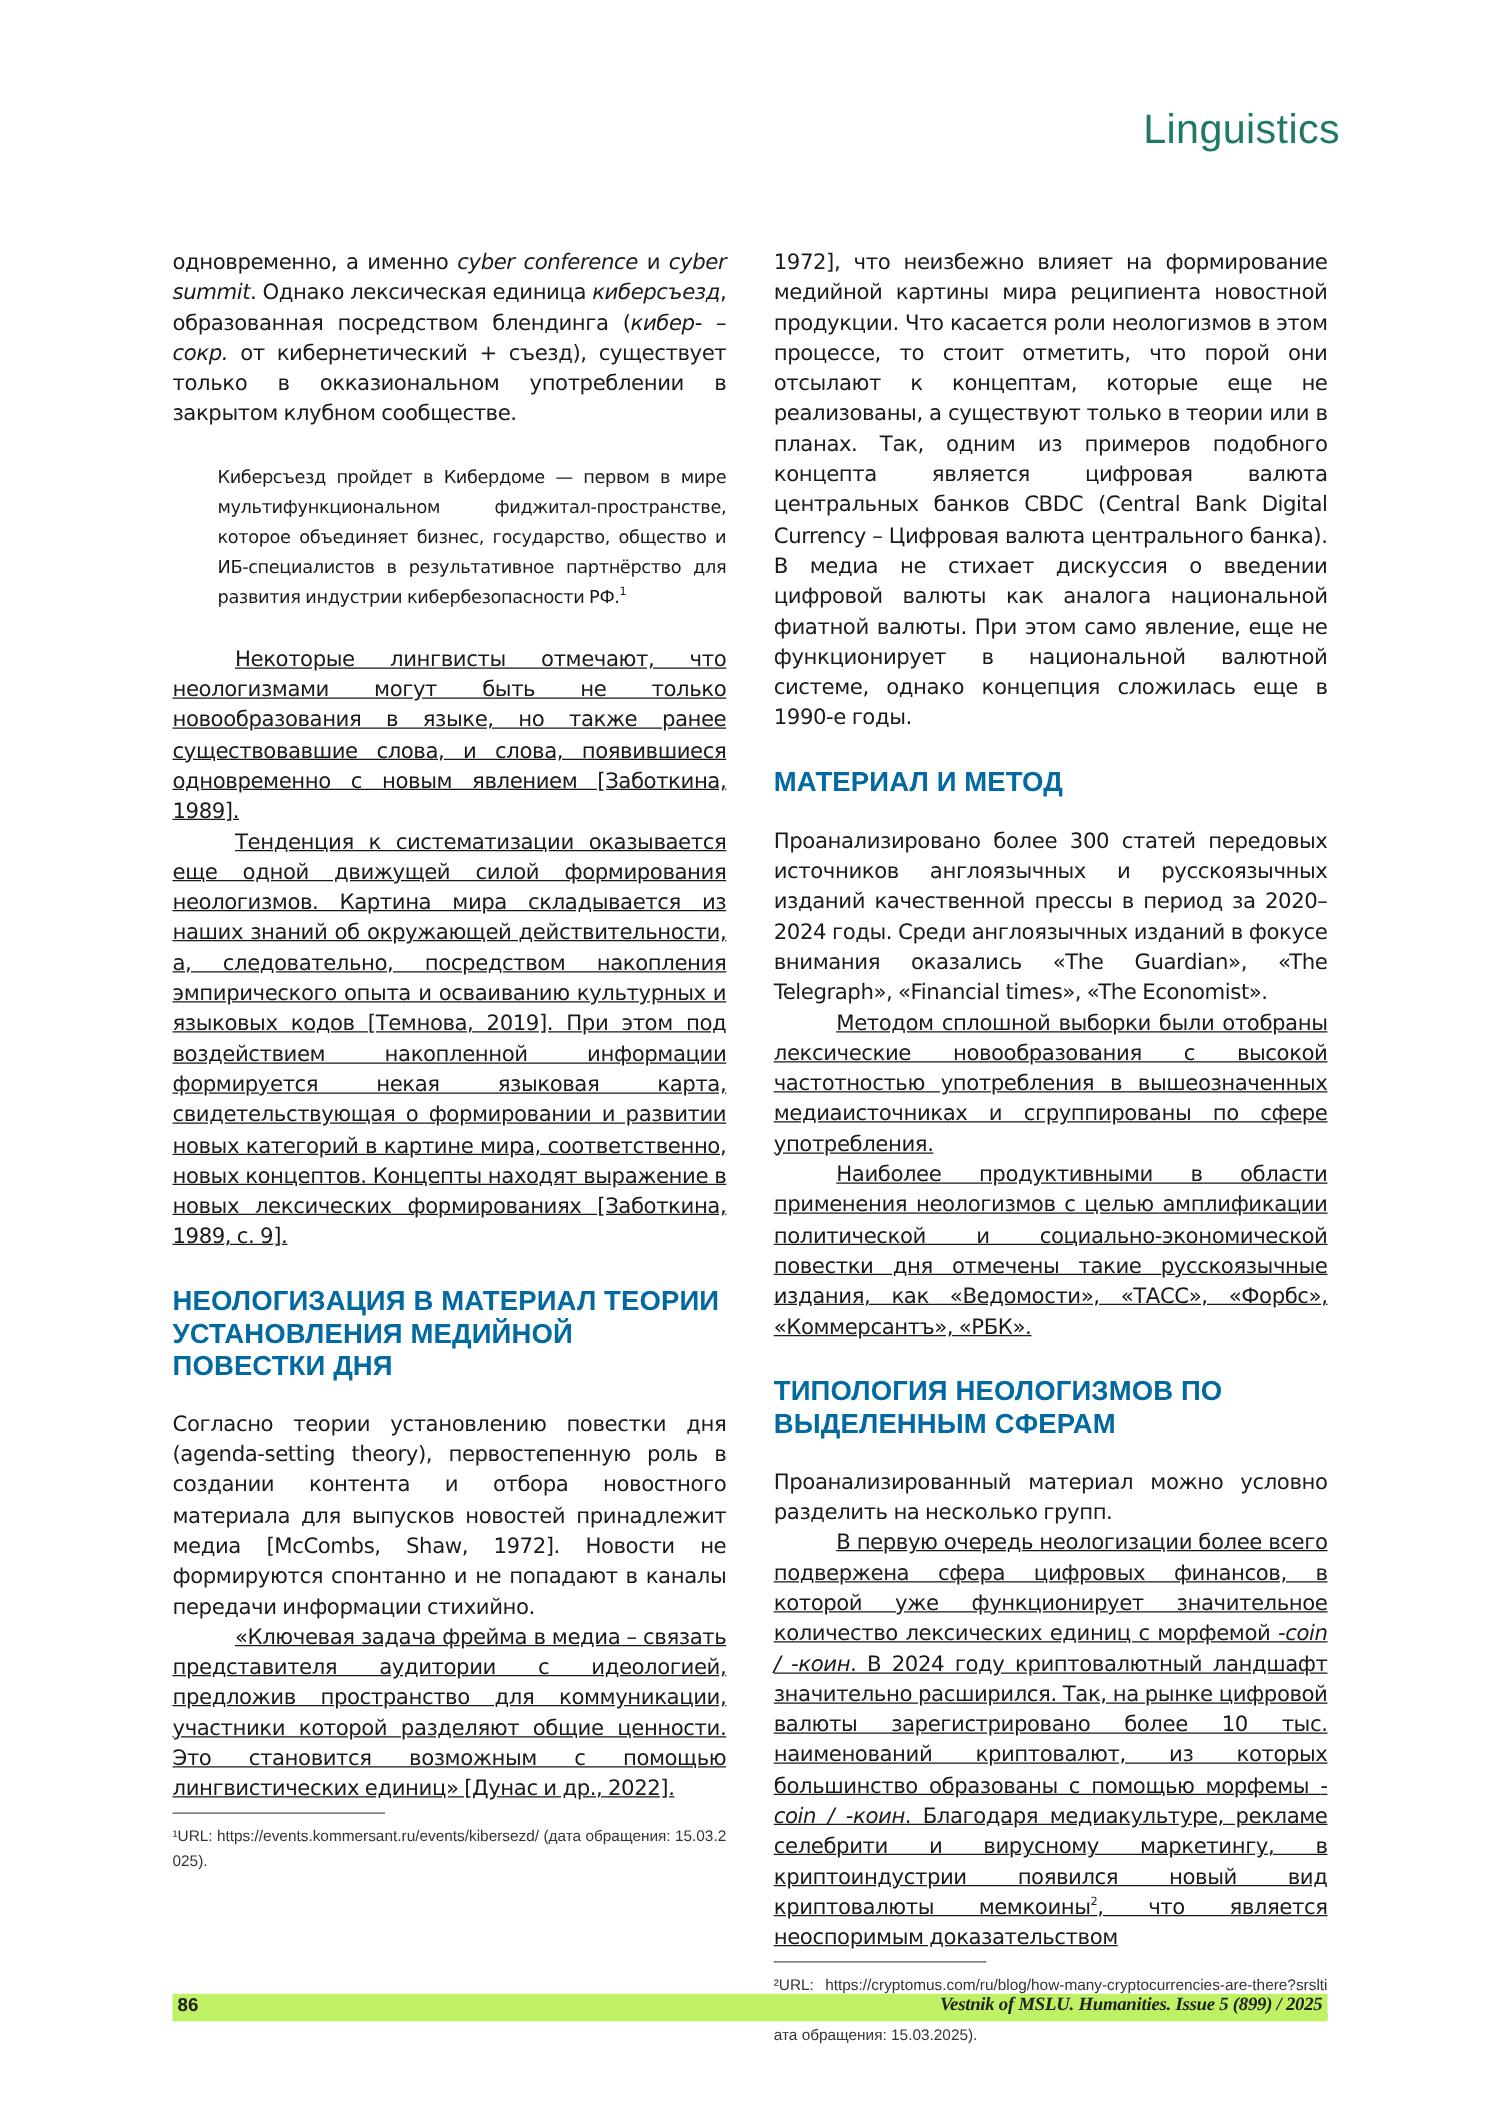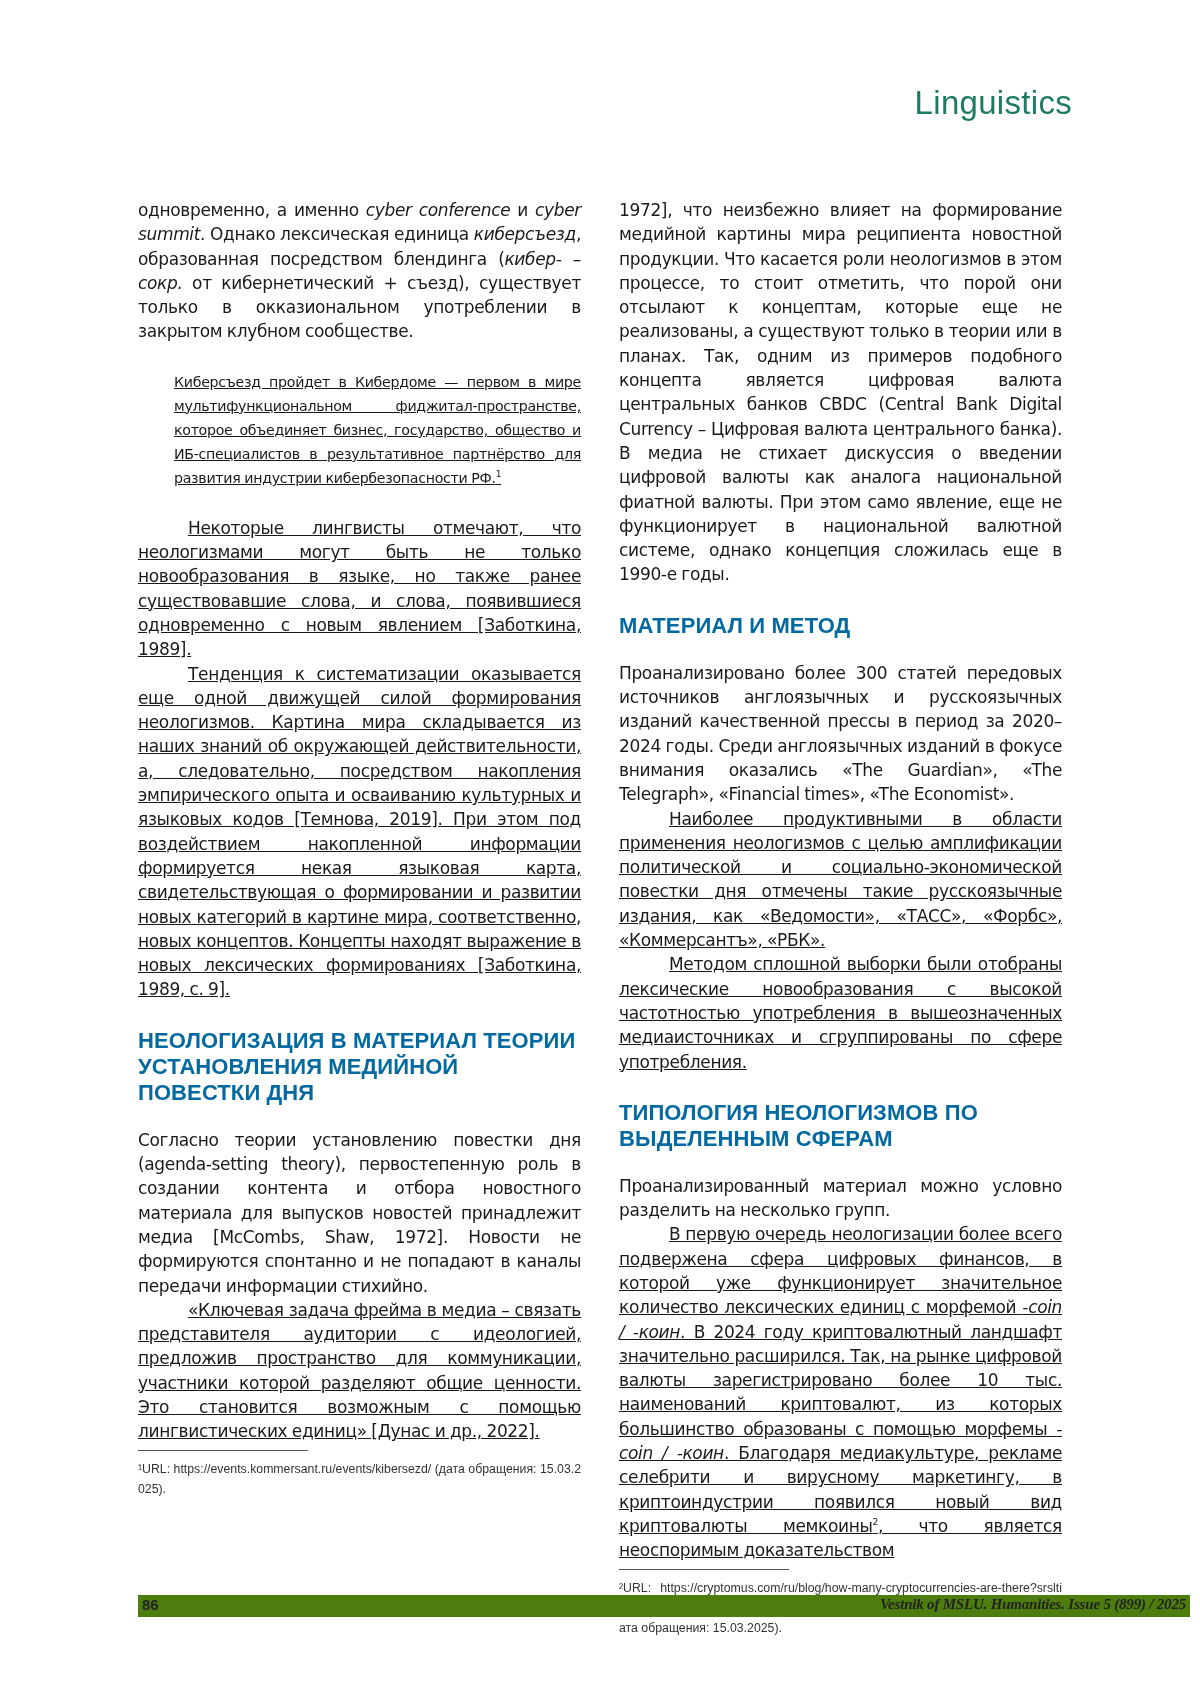--- a/index.html
+++ b/index.html
@@ -7,30 +7,30 @@
          font-family: "DejaVu Sans", sans-serif; color: #1a1a1a; }
   .header-title { position: absolute; right: 128px; top: 84px; font-size: 33px;
                   color: #1f7a63; font-family: "Liberation Sans", sans-serif; letter-spacing: 0.3px; }
   .col { position: absolute; top: 198px; width: 443px; }
   .col.left { left: 138px; }
   .col.right { left: 619px; }
   p { margin: 0; font-size: 17px; line-height: 24.3px; text-align: justify;
       font-family: "DejaVu Sans", sans-serif; letter-spacing: -0.35px; word-spacing: -0.5px; }
   p.indent { text-indent: 50px; text-decoration: underline; }
   .quote { margin: 26px 0 26px 36px; font-size: 14.2px; line-height: 24px; text-align: justify;
-           letter-spacing: -0.3px; word-spacing: -0.4px; text-decoration: underline; }
+           letter-spacing: -0.3px; word-spacing: -0.4px; }
   h2 { margin: 26px 0 22px 0; font-size: 22px; line-height: 26px; color: #0369a1;
        font-family: "Liberation Sans", sans-serif; font-weight: bold; letter-spacing: 0.1px; }
   em { font-style: italic; }
   sup { font-size: 9px; vertical-align: super; line-height: 0; }
   .fn-rule { width: 170px; border-top: 1.5px solid #555; margin: 6px 0 8px 0; }
   .footnote { font-size: 12.3px; line-height: 20px; color: #333; text-align: justify;
               font-family: "Liberation Sans", sans-serif; word-break: break-all; }
-  .footer-bar { position: absolute; left: 138px; top: 1595px; width: 1052px; height: 22px;
-                background: #4d7c0f; }
+  .footer-bar { position: absolute; left: 138px; top: 1595px; width: 924px; height: 22px;
+                background: #bef264; }
   .footer-page { position: absolute; left: 4px; top: 1px; font-size: 15px; font-weight: bold;
                  font-family: "Liberation Sans", sans-serif; color: #222; }
   .footer-journal { position: absolute; right: 4px; top: 1px; font-size: 15px; font-style: italic;
                     font-weight: bold; font-family: Liberation Serif, serif; color: #222; letter-spacing: -0.2px; }
 </style>
 </head>
 <body>
 
 <div class="header-title">Linguistics</div>
 
@@ -50,22 +50,22 @@
   <div class="fn-rule"></div>
   <div class="footnote">¹URL: https://events.kommersant.ru/events/kibersezd/ (дата обращения: 15.03.2025).</div>
 </div>
 
 <div class="col right">
   <p>1972], что неизбежно влияет на формирование медийной картины мира реципиента новостной продукции. Что касается роли неологизмов в этом процессе, то стоит отметить, что порой они отсылают к концептам, которые еще не реализованы, а существуют только в теории или в планах. Так, одним из примеров подобного концепта является цифровая валюта центральных банков CBDC (Central Bank Digital Currency – Цифровая валюта центрального банка). В медиа не стихает дискуссия о введении цифровой валюты как аналога национальной фиатной валюты. При этом само явление, еще не функционирует в национальной валютной системе, однако концепция сложилась еще в 1990-е годы.</p>
 
   <h2>МАТЕРИАЛ И МЕТОД</h2>
 
   <p>Проанализировано более 300 статей передовых источников англоязычных и русскоязычных изданий качественной прессы в период за 2020–2024 годы. Среди англоязычных изданий в фокусе внимания оказались «The Guardian», «The Telegraph», «Financial times», «The Economist».</p>
+  <p class="indent">Методом сплошной выборки были отобраны лексические новообразования с высокой частотностью употребления в вышеозначенных медиаисточниках и сгруппированы по сфере употребления.</p>
   <p class="indent">Наиболее продуктивными в области применения неологизмов с целью амплификации политической и социально-экономической повестки дня отмечены такие русскоязычные издания, как «Ведомости», «ТАСС», «Форбс», «Коммерсантъ», «РБК».</p>
-  <p class="indent">Методом сплошной выборки были отобраны лексические новообразования с высокой частотностью употребления в вышеозначенных медиаисточниках и сгруппированы по сфере употребления.</p>
 
   <h2>ТИПОЛОГИЯ НЕОЛОГИЗМОВ ПО ВЫДЕЛЕННЫМ СФЕРАМ</h2>
 
   <p>Проанализированный материал можно условно разделить на несколько групп.</p>
   <p class="indent"><span>В первую очередь неологизации более всего подвержена сфера цифровых финансов, в которой уже функционирует значительное количество лексических единиц с морфемой </span><em>-coin / -коин</em><span>. В 2024 году криптовалютный ландшафт значительно расширился. Так, на рынке цифровой валюты зарегистрировано более 10 тыс. наименований криптовалют, из которых большинство образованы с помощью морфемы </span><em>-coin / -коин</em><span>. Благодаря медиакультуре, рекламе селебрити и вирусному маркетингу, в криптоиндустрии появился новый вид криптовалюты мемкоины</span><sup>2</sup><span>, что является неоспоримым доказательством</span></p>
 
   <div class="fn-rule"></div>
   <div class="footnote">²URL: https://cryptomus.com/ru/blog/how-many-cryptocurrencies-are-there?srsltid=AfmBOoqGO-ewKcoSLHyjkpaocWHUCZFGxREIRY6MIVCVeTzzlQ3DLtUD (дата обращения: 15.03.2025).</div>
 </div>
 

